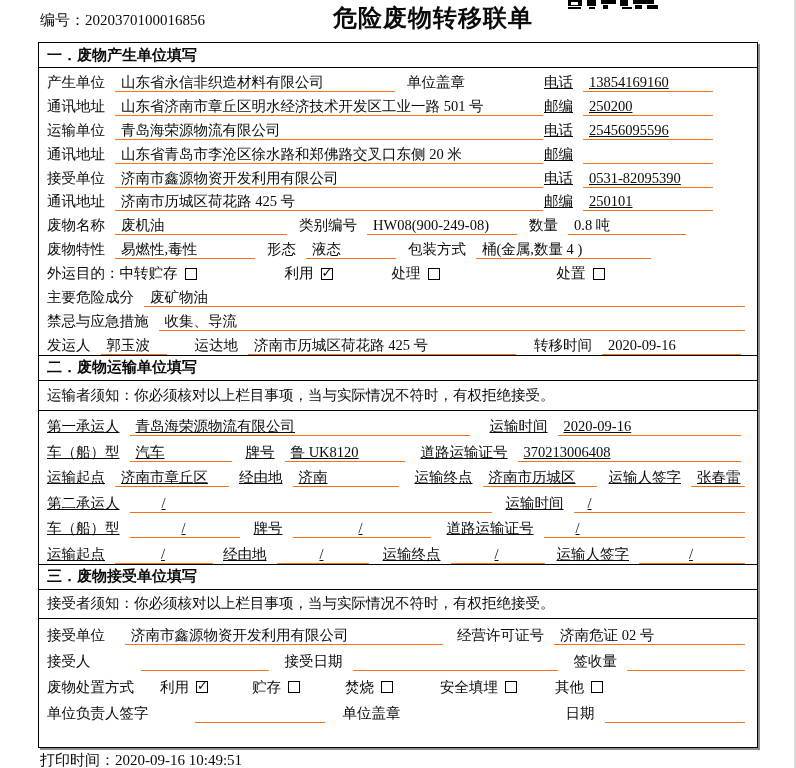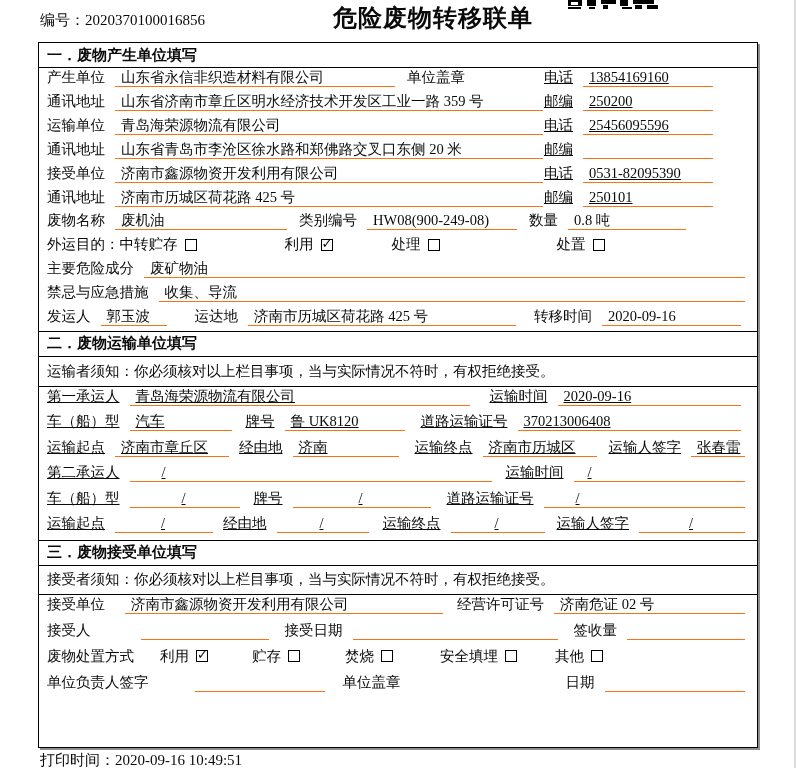--- a/index.html
+++ b/index.html
@@ -23,21 +23,21 @@
     display:flex; flex-direction:column;
   }
   .sec-hdr {
     height:25px; flex-shrink:0; display:flex; align-items:center; padding:0 8px;
     font-family:"Liberation Sans","DejaVu Sans",sans-serif; font-weight:bold; font-size:15px;
     border-bottom:1px solid #000; white-space:nowrap;
   }
   .sec-hdr.mid { height:26px; border-top:1px solid #000; }
   .notice { flex-shrink:0; display:flex; align-items:center; padding:0 8px; border-bottom:1px solid #000; white-space:nowrap; }
   .n30 { height:30px; } .n29 { height:29px; }
-  .row { display:flex; align-items:flex-start; padding:0 8px; white-space:nowrap; }
+  .row { display:flex; align-items:flex-end; padding:0 8px; white-space:nowrap; }
   .r1 { height:23.92px; } .r2h { height:25.5px;text-decoration:underline; } .r3h { height:26px; }
   .lbl { flex-shrink:0; margin-right:10px; }
   .f {
     border-bottom:1px solid #f97316; height:19px; line-height:18px;
     padding:0 2px 0 6px; flex-shrink:0; overflow:hidden; white-space:nowrap;
   }
   .fx { flex:1 1 auto; margin-right:4px; }
   .ctr { text-align:center; padding-left:0; }
   .sa { padding-left:32px; } .sb { padding-left:14px; }
   .rgrp { margin-left:auto; display:flex; align-items:center; flex-shrink:0;text-decoration:underline; }
@@ -83,21 +83,21 @@
     <span class="f" style="width:280px">山东省永信非织造材料有限公司</span>
     <span class="lbl" style="margin-left:12px">单位盖章</span>
     <span class="rgrp">
         <span class="lbl">电话</span>
         <span class="f">13854169160</span>
       </span>
   </div>
 
   <div class="row r1">
     <span class="lbl">通讯地址</span>
-    <span class="f" style="width:428px">山东省济南市章丘区明水经济技术开发区工业一路 359 号</span>
+    <span class="f" style="width:428px">山东省济南市章丘区明水经济技术开发区工业一路 501 号</span>
     <span class="rgrp">
         <span class="lbl">邮编</span>
         <span class="f">250200</span>
       </span>
   </div>
 
   <div class="row r1">
     <span class="lbl">运输单位</span>
     <span class="f" style="width:428px">青岛海荣源物流有限公司</span>
     <span class="rgrp">
@@ -135,20 +135,28 @@
 
   <div class="row r1">
     <span class="lbl">废物名称</span>
     <span class="f" style="width:172px">废机油</span>
     <span class="lbl" style="margin-left:12px">类别编号</span>
     <span class="f" style="width:150px">HW08(900-249-08)</span>
     <span class="lbl" style="margin-left:12px">数量</span>
     <span class="f" style="width:118px">0.8 吨</span>
   </div>
 
+  <div class="row r1">
+    <span class="lbl">废物特性</span>
+    <span class="f" style="width:140px">易燃性,毒性</span>
+    <span class="lbl" style="margin-left:12px">形态</span>
+    <span class="f" style="width:90px">液态</span>
+    <span class="lbl" style="margin-left:12px">包装方式</span>
+    <span class="f" style="width:175px">桶(金属,数量  4 )</span>
+  </div>
 
   <div class="row r1">
     <span class="lbl" style="margin-right:0">外运目的：</span>
     <span class="opt">
         <span>中转贮存</span>
         <span class="cb"></span>
       </span>
     <span class="opt" style="margin-left:88px">
         <span>利用</span>
         <span class="cb checked"></span>

